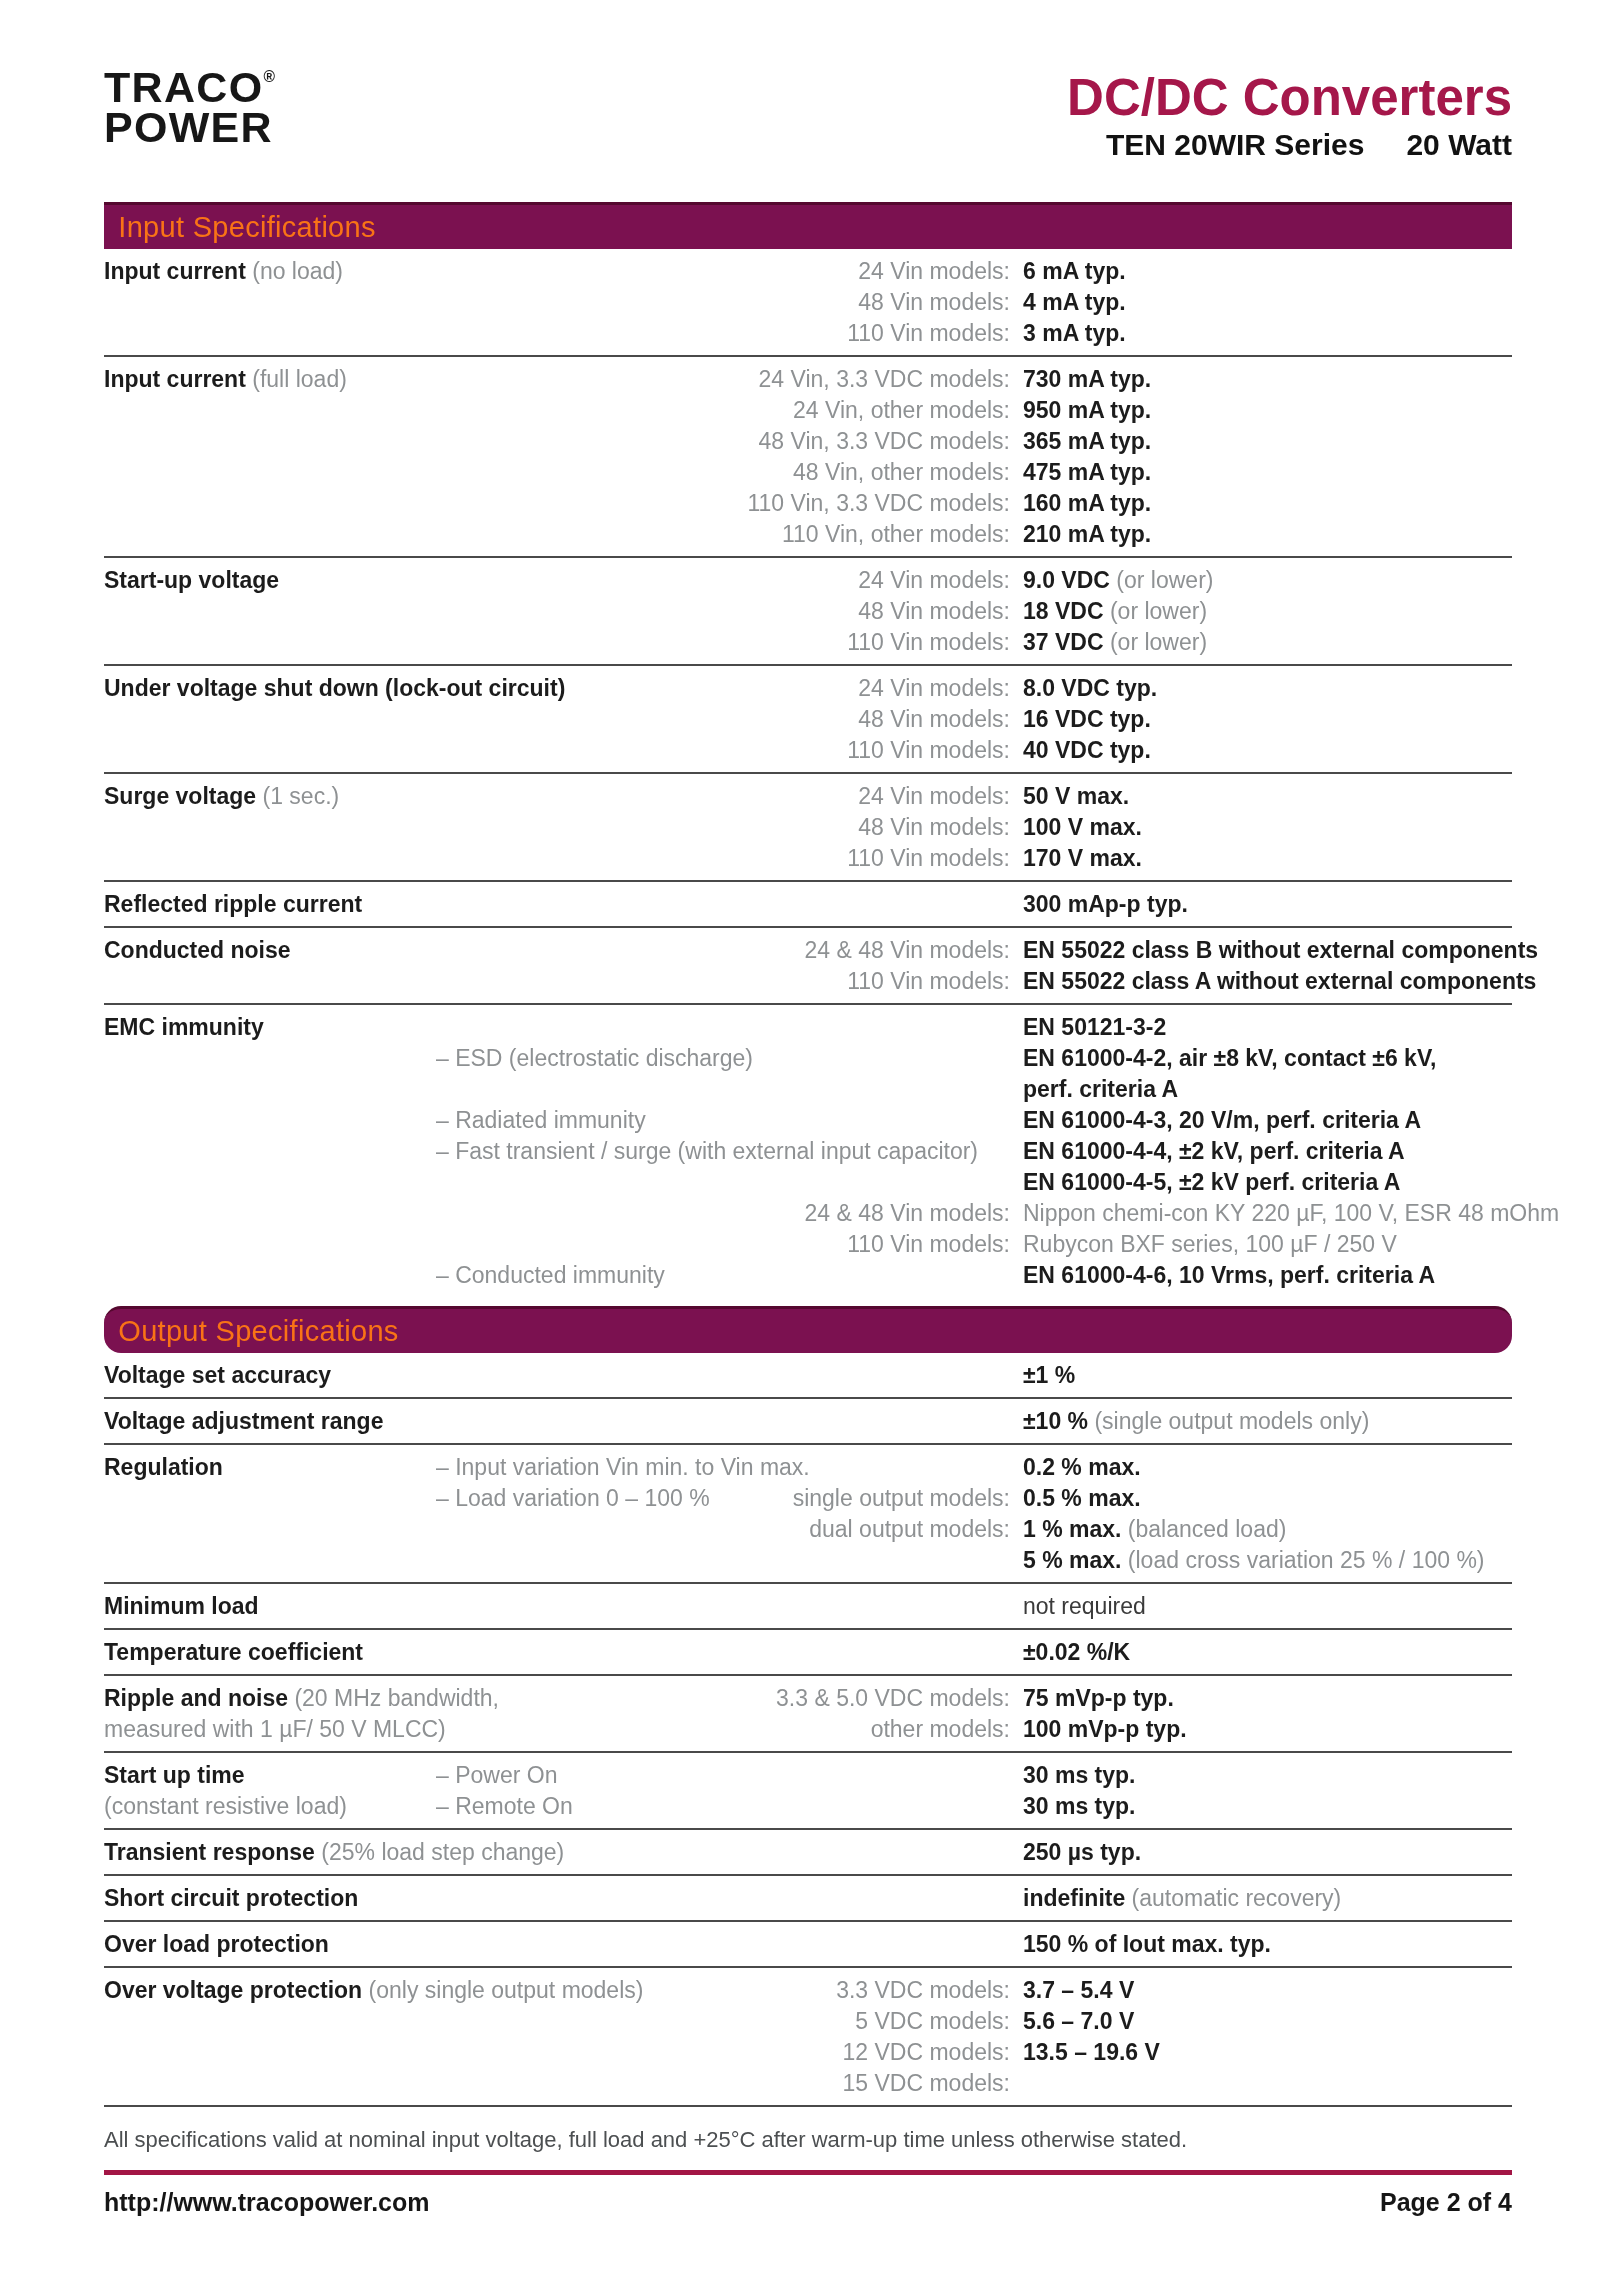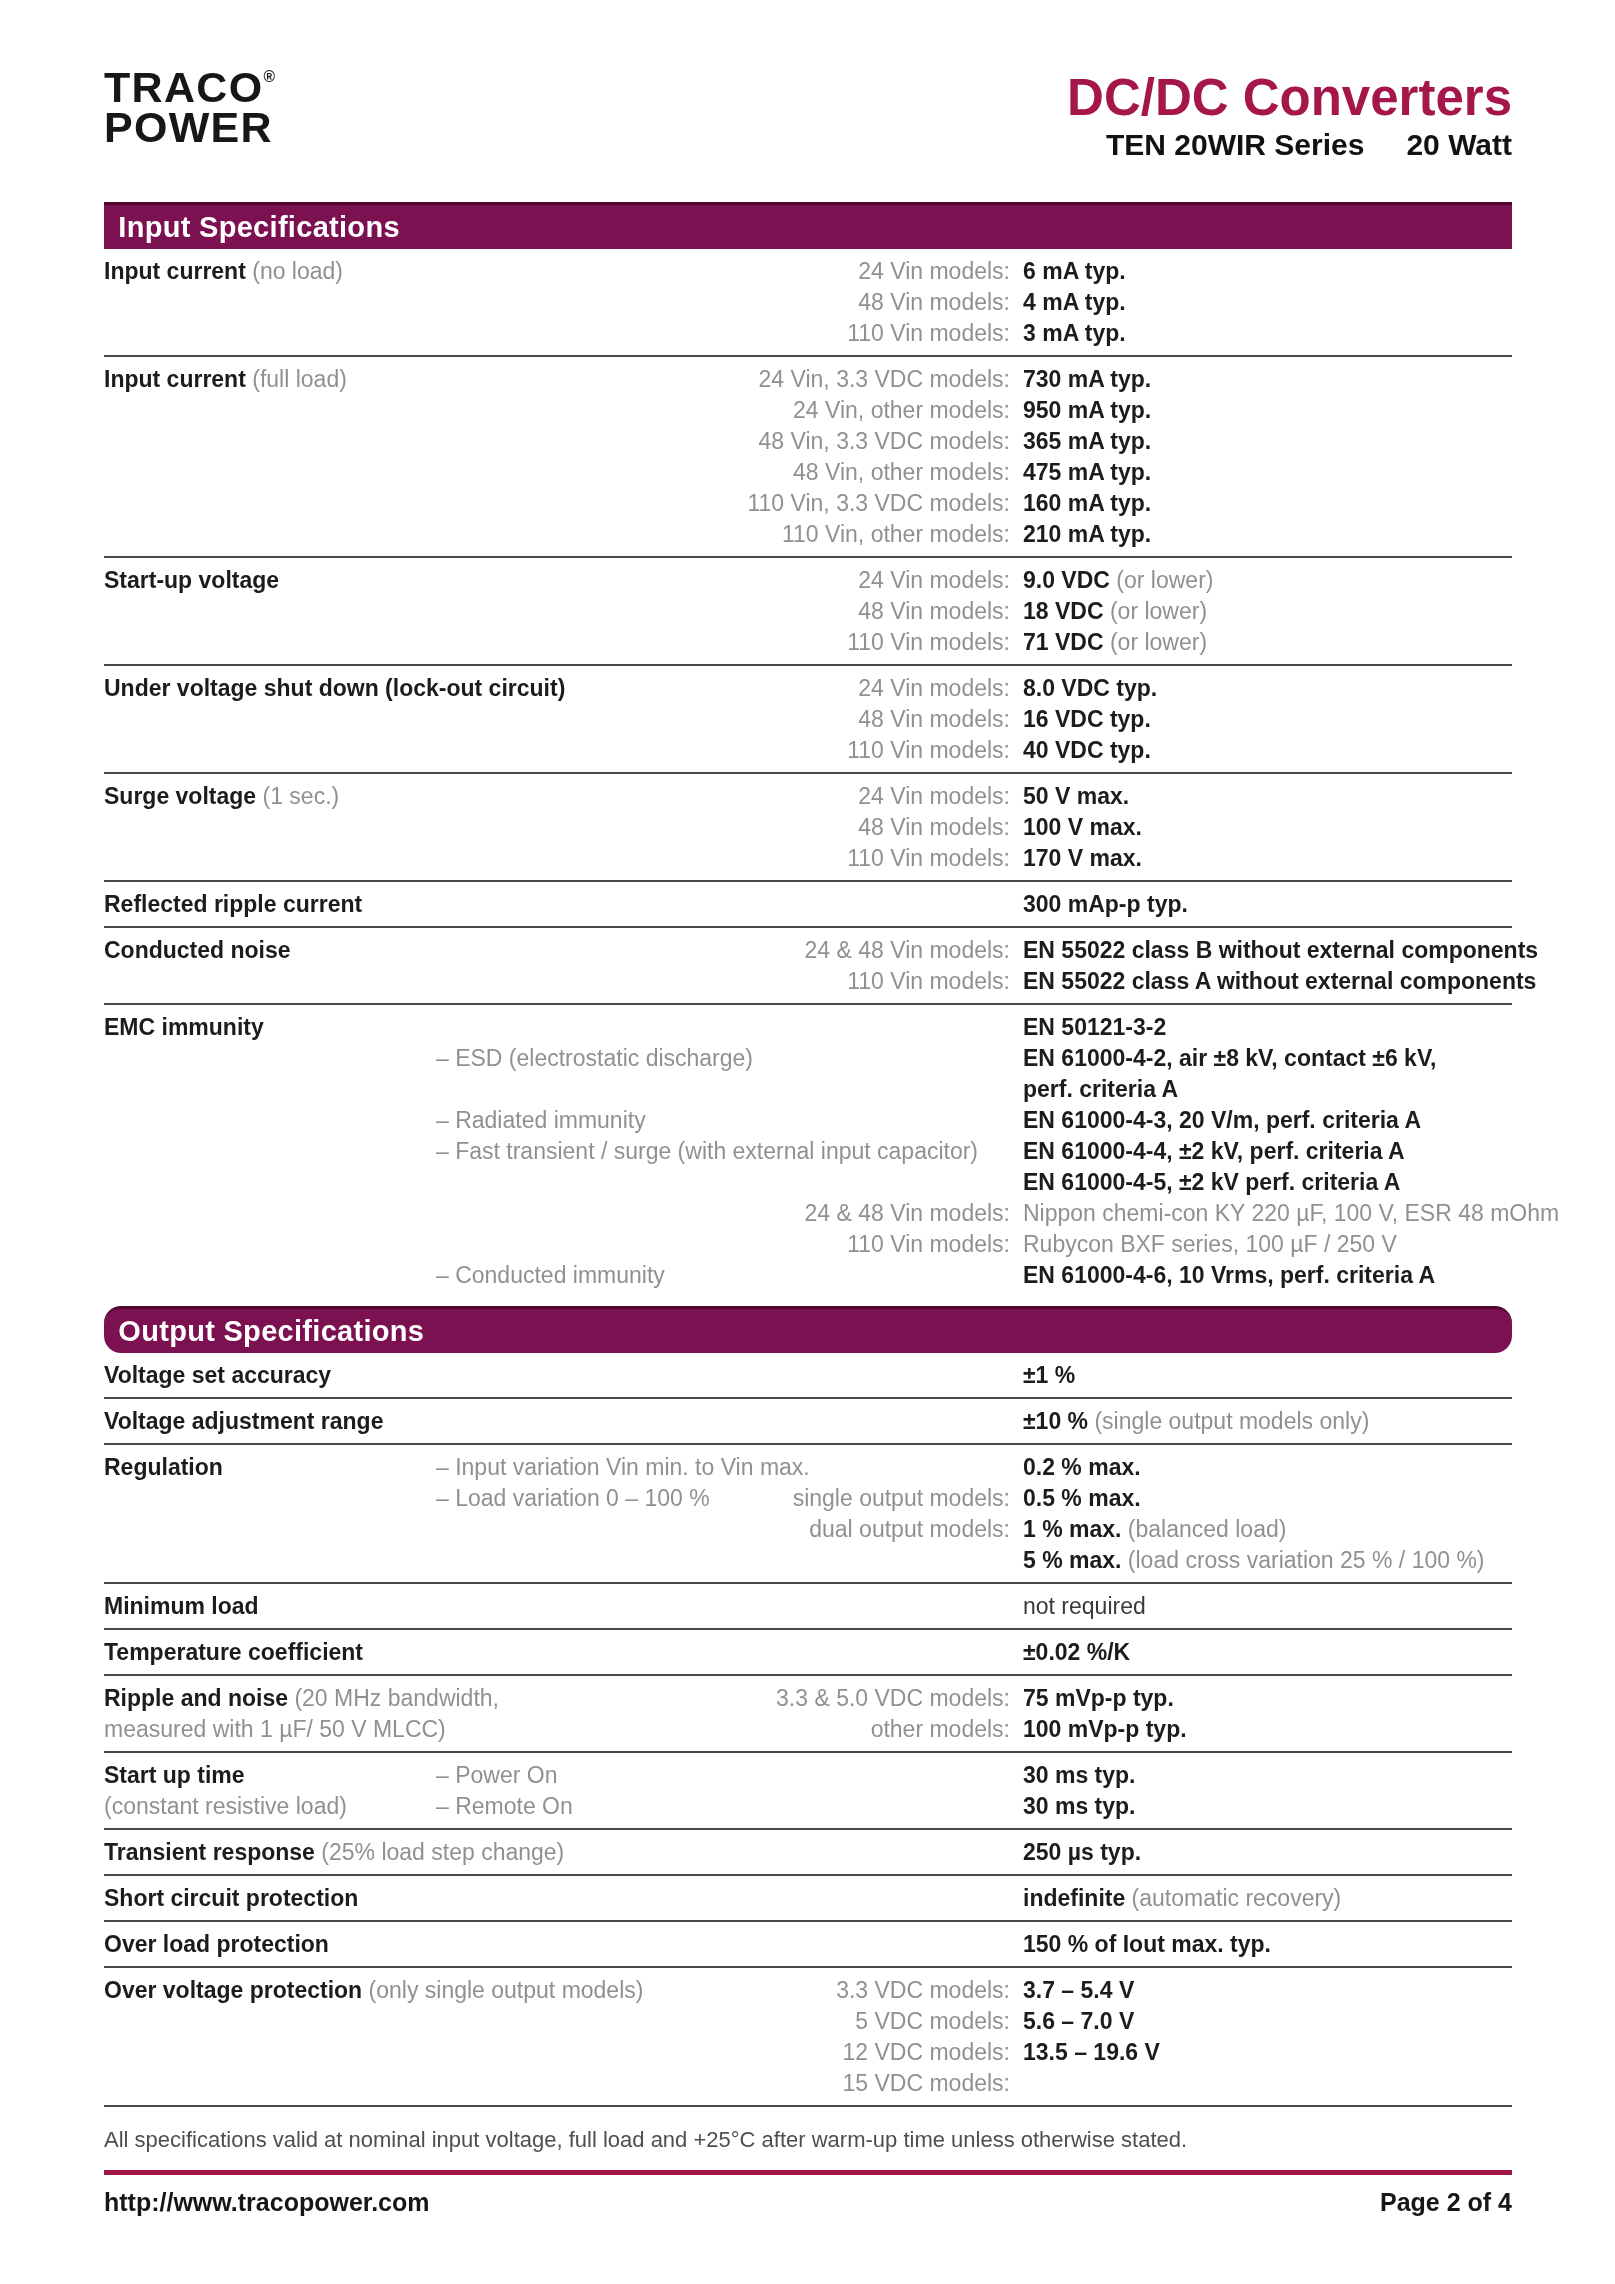--- a/index.html
+++ b/index.html
@@ -12,21 +12,21 @@
   .logo{font-weight:700;font-size:43px;line-height:0.92;letter-spacing:1.3px;color:#171717;}
   .logo .reg{font-size:15.6px;vertical-align:19.6px;letter-spacing:0;}
   .titleblock{text-align:right;padding-top:3.9px;}
   .doc-title{font-size:51px;font-weight:700;line-height:1.0;}
   .doc-sub{font-size:30px;font-weight:700;color:#121212;margin-top:5.2px;}
   .doc-sub .watt{margin-left:42px;}
 
   
   .banner{height:47px;background:#7B1150;border-top:3.9px solid #55082F;display:flex;align-items:center;
           padding-left:14.3px;box-sizing:border-box;}
-  .banner .banner-label{color:#ffffff;font-weight:700;font-size:29px;letter-spacing:0.3px;}
+  .banner .banner-label{color:#f97316;font-weight:400;font-size:29px;letter-spacing:0.3px;}
   .section.second .banner{margin-top:9px;}
 
   
   .row{padding:6.5px 0;border-bottom:2px solid #4a4a4a;}
   .row.no-border{border-bottom:none;}
   .line{display:grid;grid-template-columns:319px 574px 1fr;column-gap:13px;line-height:31px;align-items:baseline;}
   .c1{white-space:nowrap;font-size:23px;}
   .c2{display:flex;font-size:23px;color:#8e9193;min-width:0;}
   .c2l{white-space:nowrap;}
   .c2r{margin-left:auto;white-space:nowrap;text-align:right;}
@@ -144,21 +144,21 @@
               <span class="c2">
                 <span class="c2r">48 Vin models:</span>
               </span>
               <span class="c3"><span class="s-b">18 VDC</span><span class="s-g"> (or lower)</span></span>
             </div>
             <div class="line">
               <span class="c1"></span>
               <span class="c2">
                 <span class="c2r">110 Vin models:</span>
               </span>
-              <span class="c3"><span class="s-b">71 VDC</span><span class="s-g"> (or lower)</span></span>
+              <span class="c3"><span class="s-b">37 VDC</span><span class="s-g"> (or lower)</span></span>
             </div>
           </div>
           <div class="row">
             <div class="line">
               <span class="c1"><span class="s-b">Under voltage shut down (lock-out circuit)</span></span>
               <span class="c2">
                 <span class="c2r">24 Vin models:</span>
               </span>
               <span class="c3"><span class="s-b">8.0 VDC typ.</span></span>
             </div>

